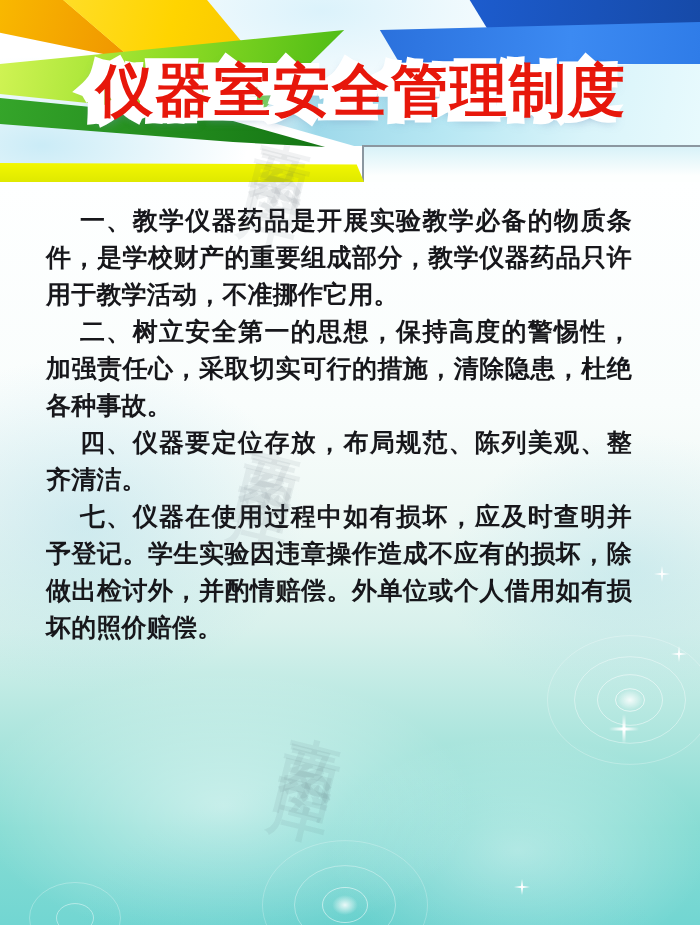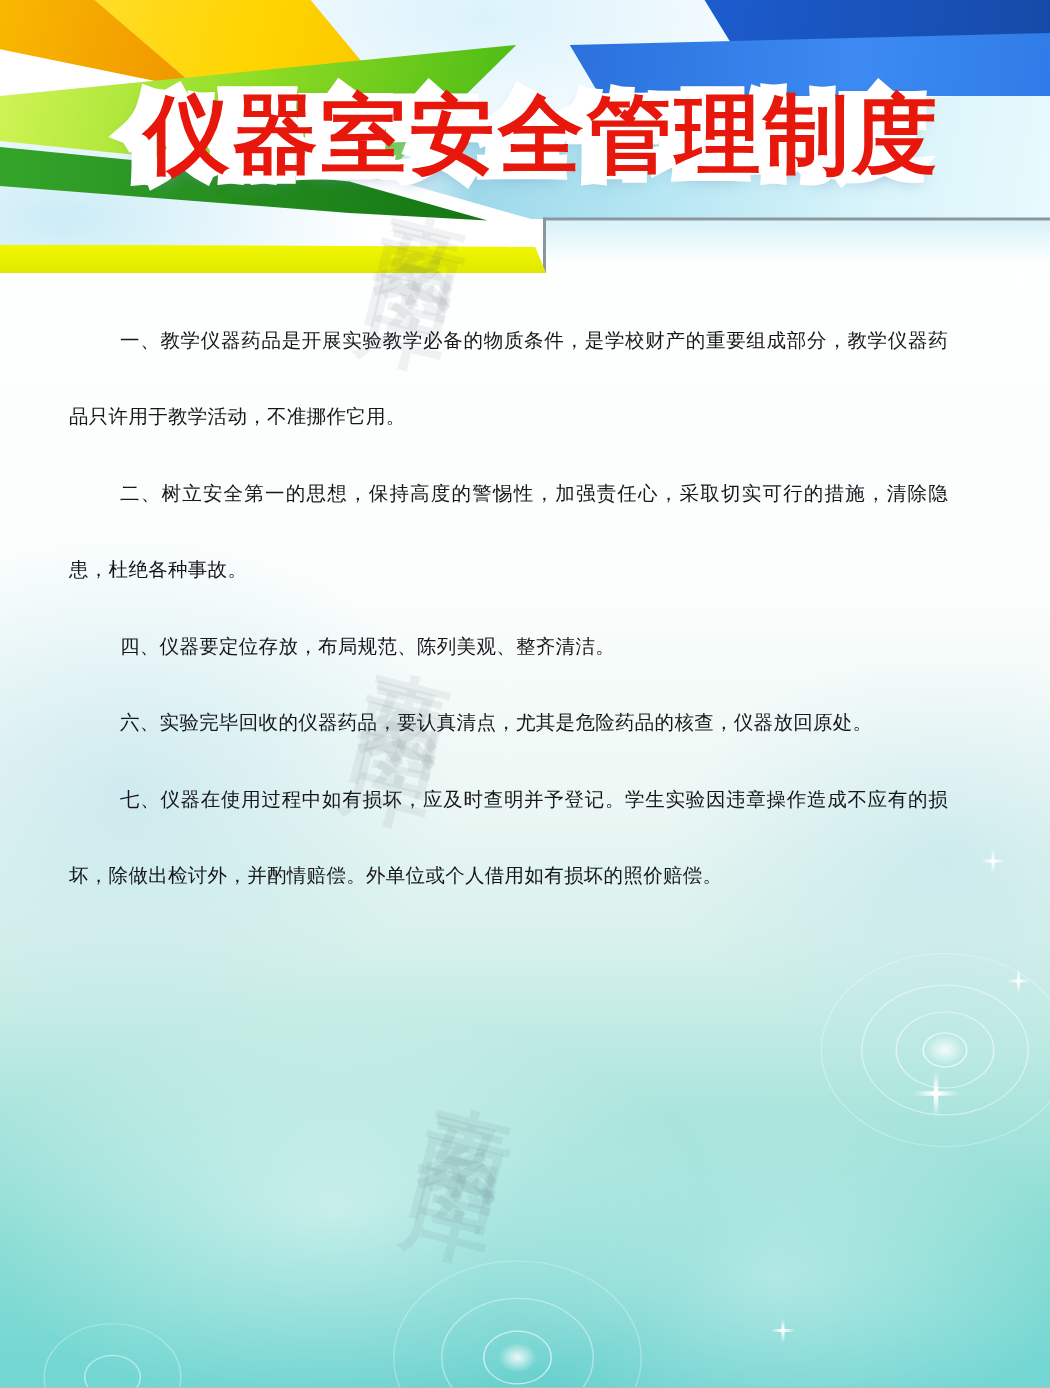--- a/index.html
+++ b/index.html
@@ -51,22 +51,22 @@
   
   .content{position:absolute;left:0;top:182px;width:700px;height:743px;overflow:hidden;
     background:
       radial-gradient(45% 32% at 12% 46%, rgba(150,210,228,.35), transparent 70%),
       radial-gradient(38% 26% at 90% 52%, rgba(150,212,228,.30), transparent 70%),
       radial-gradient(55% 28% at 32% 84%, rgba(255,255,255,.50), transparent 65%),
       radial-gradient(42% 24% at 74% 90%, rgba(255,255,255,.40), transparent 65%),
       radial-gradient(60% 35% at 52% 104%, rgba(80,195,195,.35), transparent 70%),
       linear-gradient(180deg,#feffff 0%,#f9fdfc 30%,#eef8f5 46%,#d8f1ec 60%,#abe5dd 75%,#86dcd3 87%,#72d6d2 100%);}
   .rules{position:absolute;left:46px;top:20px;width:586px;z-index:10;}
-  .rule{margin:0;text-indent:34px;text-align:justify;font-weight:normal;
-    font-size:13px;line-height:51px;letter-spacing:0.2px;color:#17171b;
+  .rule{margin:0;text-indent:34px;text-align:justify;font-weight:bold;
+    font-size:25px;line-height:37px;letter-spacing:0.2px;color:#17171b;
     font-family:"DejaVu Sans","Liberation Sans",sans-serif;}
   
   .ripple{position:absolute;transform:scaleY(.78);z-index:5;}
   .ring{position:absolute;left:50%;top:50%;transform:translate(-50%,-50%);
     border:1.6px solid rgba(255,255,255,.55);border-radius:50%;}
   .ripple .glow{position:absolute;left:50%;top:50%;transform:translate(-50%,-50%);
     width:26px;height:26px;border-radius:50%;
     background:radial-gradient(circle,rgba(255,255,255,.85),transparent 70%);}
   .sparkle{position:absolute;z-index:6;width:4px;height:4px;}
   .sparkle::before,.sparkle::after{content:"";position:absolute;left:50%;top:50%;
@@ -103,21 +103,20 @@
     <span class="title-stroke">仪器室安全管理制度</span>
     <span class="title-fill">仪器室安全管理制度</span>
   </div>
 
   <div class="content">
 
     <div class="rules">
       <p class="rule">一、教学仪器药品是开展实验教学必备的物质条件，是学校财产的重要组成部分，教学仪器药品只许用于教学活动，不准挪作它用。</p>
       <p class="rule">二、树立安全第一的思想，保持高度的警惕性，加强责任心，采取切实可行的措施，清除隐患，杜绝各种事故。</p>
       <p class="rule">四、仪器要定位存放，布局规范、陈列美观、整齐清洁。</p>
-      <p class="rule">六、实验完毕回收的仪器药品，要认真清点，尤其是危险药品的核查，仪器放回原处。</p>
       <p class="rule">七、仪器在使用过程中如有损坏，应及时查明并予登记。学生实验因违章操作造成不应有的损坏，除做出检讨外，并酌情赔偿。外单位或个人借用如有损坏的照价赔偿。</p>
     </div>
 
     <div class="ripple" style="left:630px;top:518px;">
       <div class="glow"></div>
       <div class="ring" style="width:28px;height:28px;border-color:rgba(255,255,255,.7);"></div>
       <div class="ring" style="width:64px;height:64px;"></div>
       <div class="ring" style="width:110px;height:110px;border-color:rgba(255,255,255,.45);"></div>
       <div class="ring" style="width:164px;height:164px;border-color:rgba(255,255,255,.3);"></div>
     </div>

